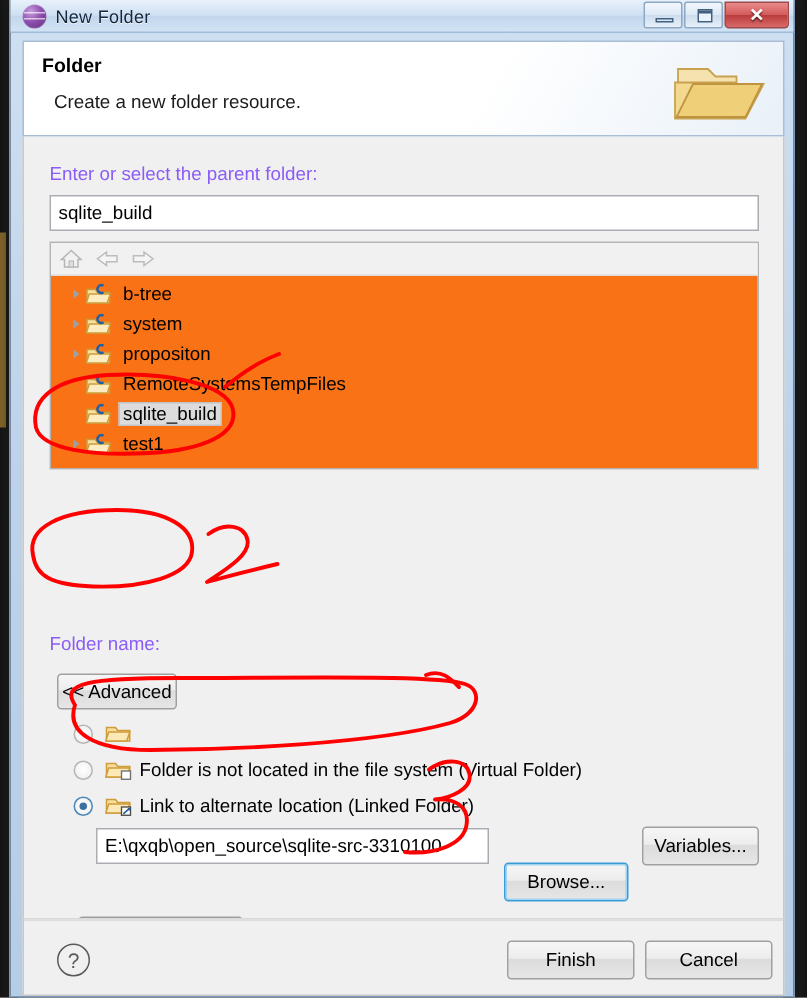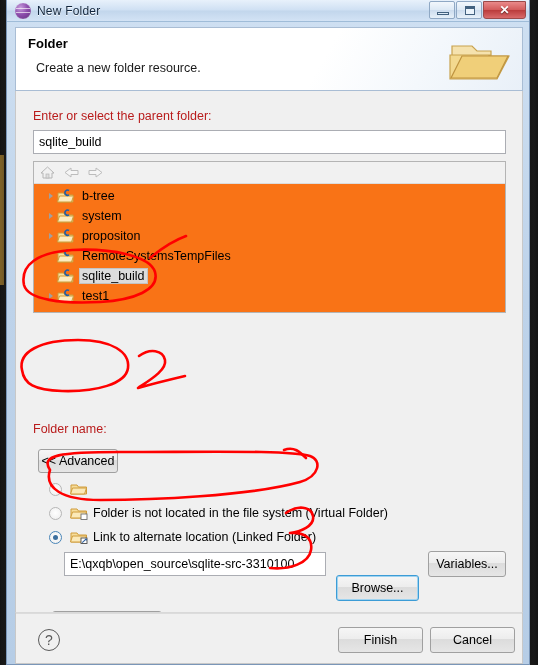--- a/index.html
+++ b/index.html
@@ -120,21 +120,21 @@
     position: absolute; right: 12px; top: 8px; width: 62px; height: 48px;
   }
 
   
   #dialog-body {
     position: absolute; left: 8px; top: 91px; width: 508px; height: 521px;
     background: #f0f0f0;
     border-left: 1px solid #c8c8c8; border-right: 1px solid #c8c8c8;
   }
 
-  .lbl { font-size: 12.5px; color: #b91c1c; }
+  .lbl { font-size: 12.5px; color: #8b5cf6; }
 
   #parent-label { position: absolute; left: 17px; top: 18px; }
 
   .txtfield {
     background: #fff; border: 1px solid #abadb3;
     font-size: 12.5px; color: #000;
     padding: 3px 5px; line-height: 16px;
     font-family: "Liberation Sans", sans-serif;
     outline: none;
   }

